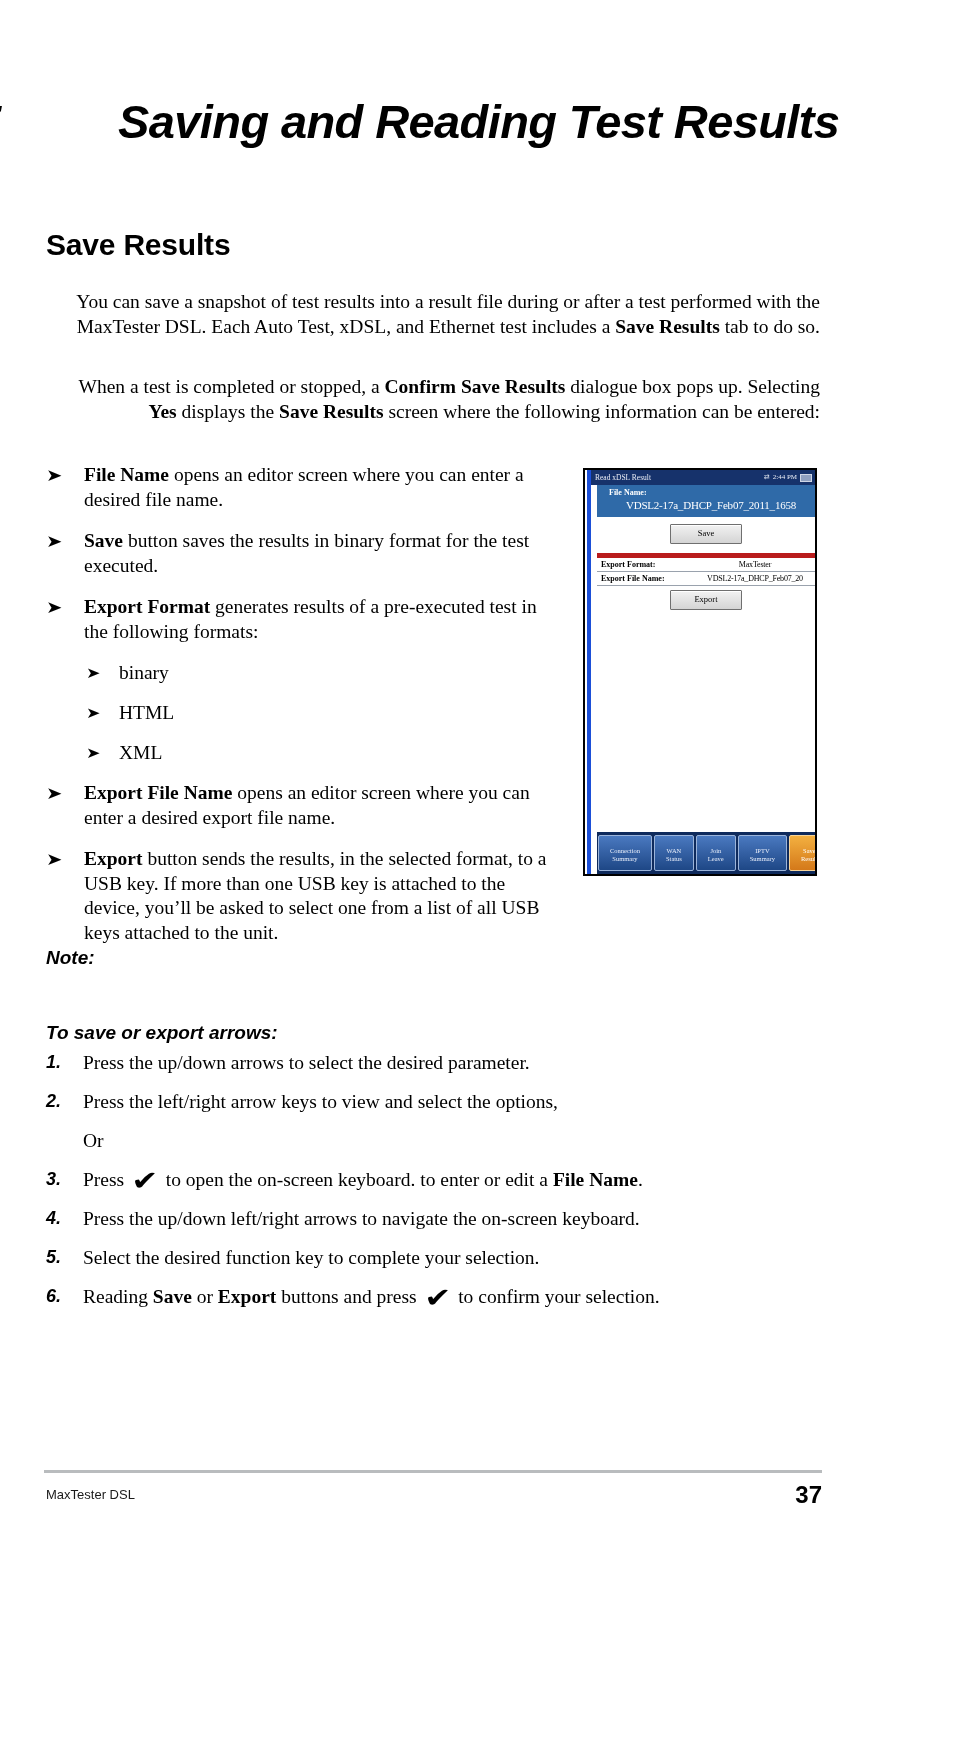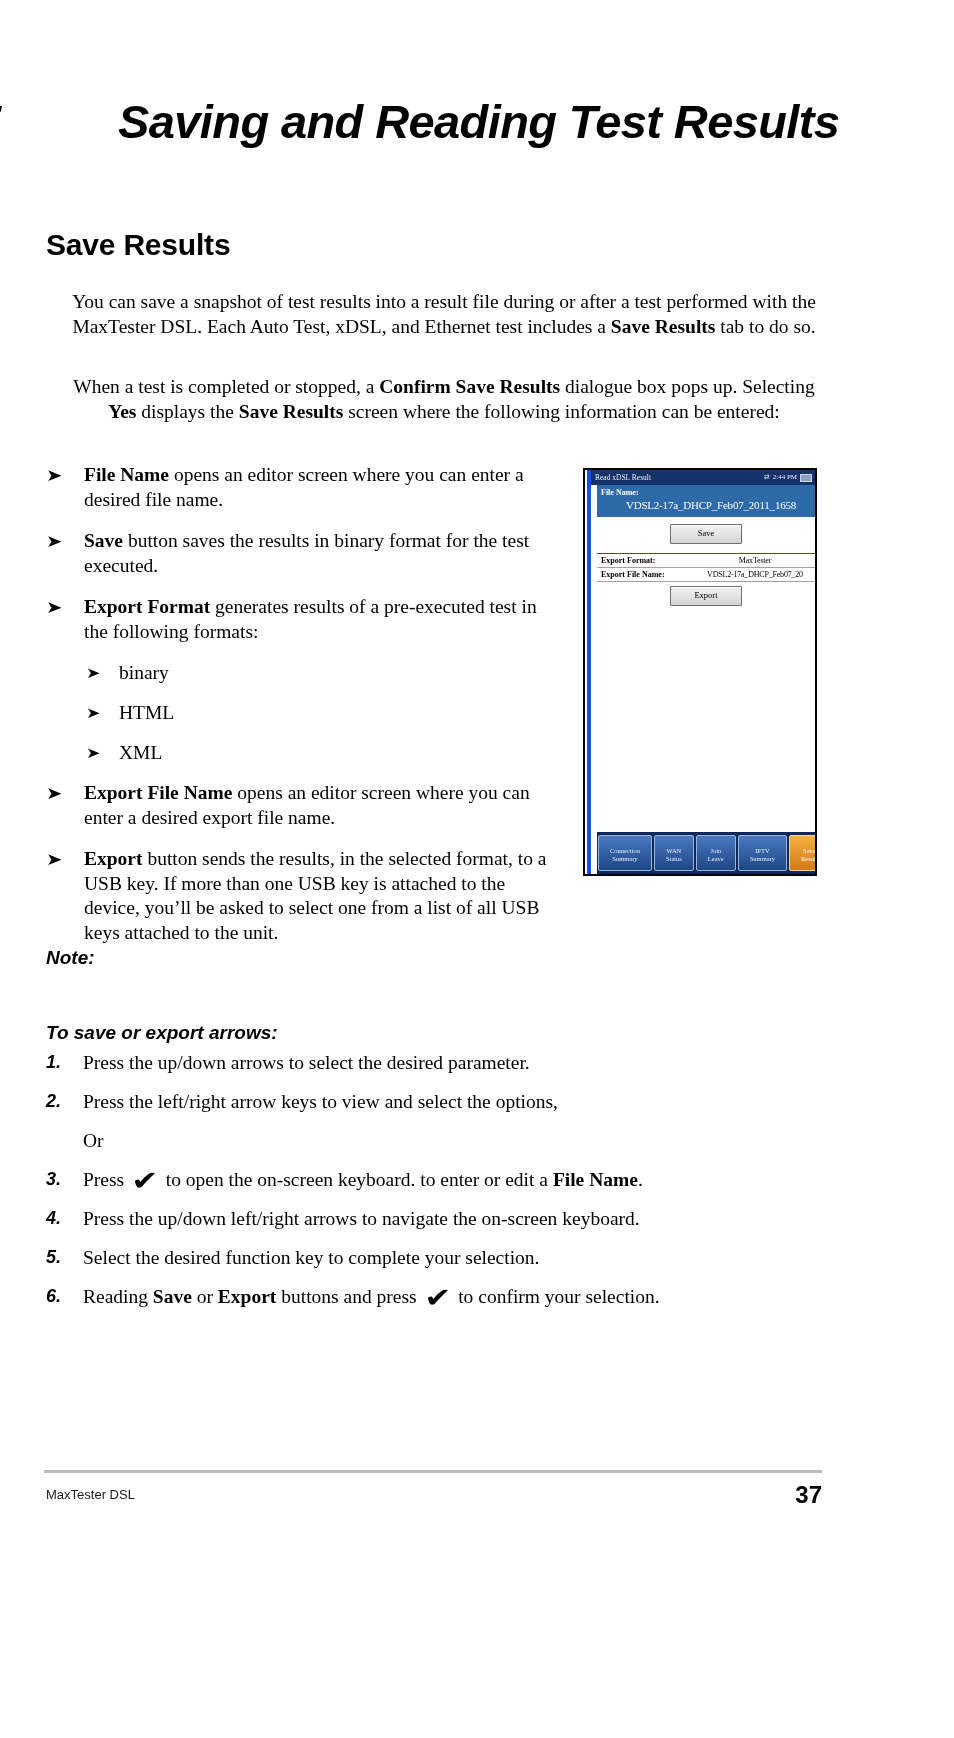--- a/index.html
+++ b/index.html
@@ -55,24 +55,24 @@
     top: 228px;
     font-family: "Liberation Sans", sans-serif;
     font-weight: bold;
     font-size: 30px;
     letter-spacing: -0.2px;
   }
 
   
   .para {
     position: absolute;
-    left: 58px;
+    left: 48px;
     font-size: 19.5px;
     line-height: 24.5px;
-    text-align: center;
+    text-align: right;
   }
   #para1 { top: 290px; width: 772px; }
   #para2 { top: 375px; width: 772px; }
 
   b.strong { font-weight: bold; }
 
   
   .bullets {
     position: absolute;
     left: 46px;
@@ -284,21 +284,21 @@
     background: #8fa0c0;
   }
 
   .dev-bluepanel {
     background: #2f6aa8;
     color: #ffffff;
     padding: 2px 0 4px 0;
   }
   .dev-filename-label {
     font-size: 8px;
-    padding-left: 4px;
+    padding-left: 12px;
     line-height: 11px;
     font-weight: bold;
   }
   .dev-filename-value {
     font-size: 11px;
     text-align: center;
     line-height: 15px;
     padding-left: 10px;
     letter-spacing: -0.2px;
   }
@@ -326,21 +326,21 @@
   .dev-kvrow {
     display: flex;
     font-size: 8px;
     line-height: 13px;
     padding: 0 2px 0 4px;
     border-bottom: 1px solid #9aa2ad;
     color: #000000;
   }
   .dev-kvrow .k { flex: 0 0 96px; font-weight: bold; }
   .dev-kvrow .v { flex: 1 1 auto; text-align: center; letter-spacing: -0.2px; }
-  .dev-kvrow.first { border-top: 1px solid #b91c1c; }
+  .dev-kvrow.first { border-top: 5px solid #b91c1c; }
 
   .dev-blank {
     background: #ffffff;
     flex: 1 1 auto;
   }
   .dev-body {
     position: absolute;
     left: 6px; right: 0;
     top: 15px; bottom: 42px;
     display: flex;

